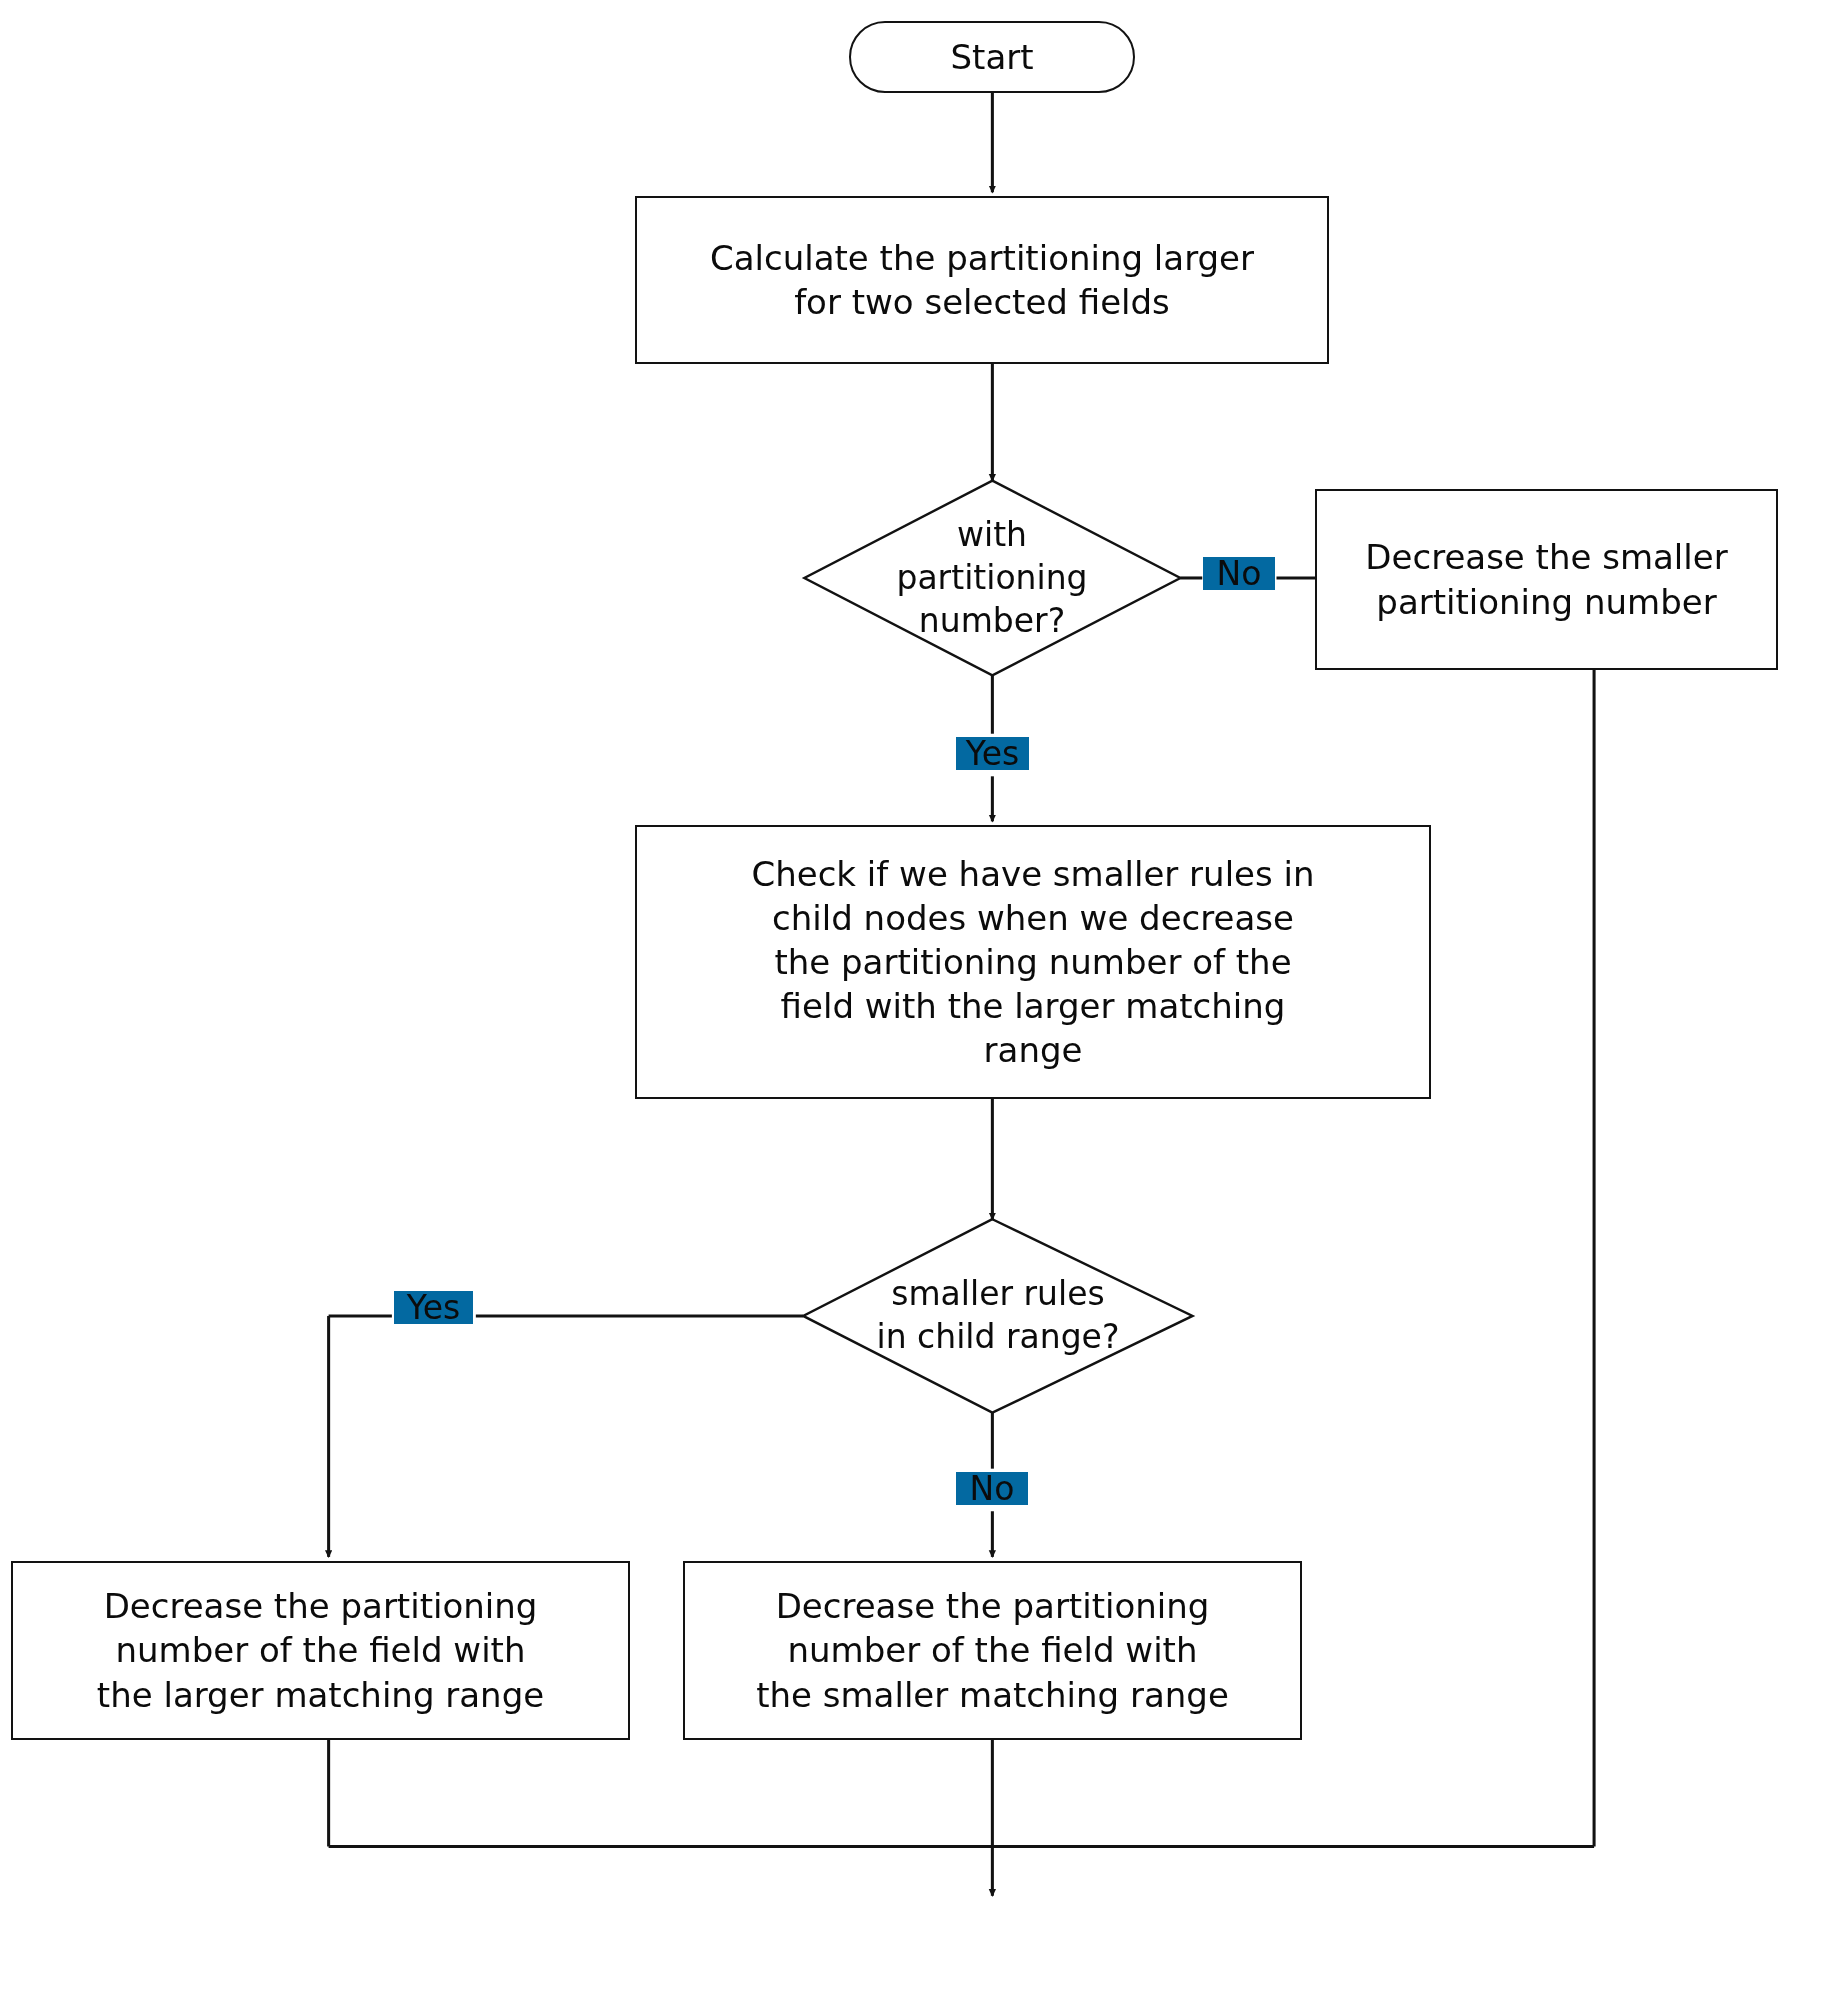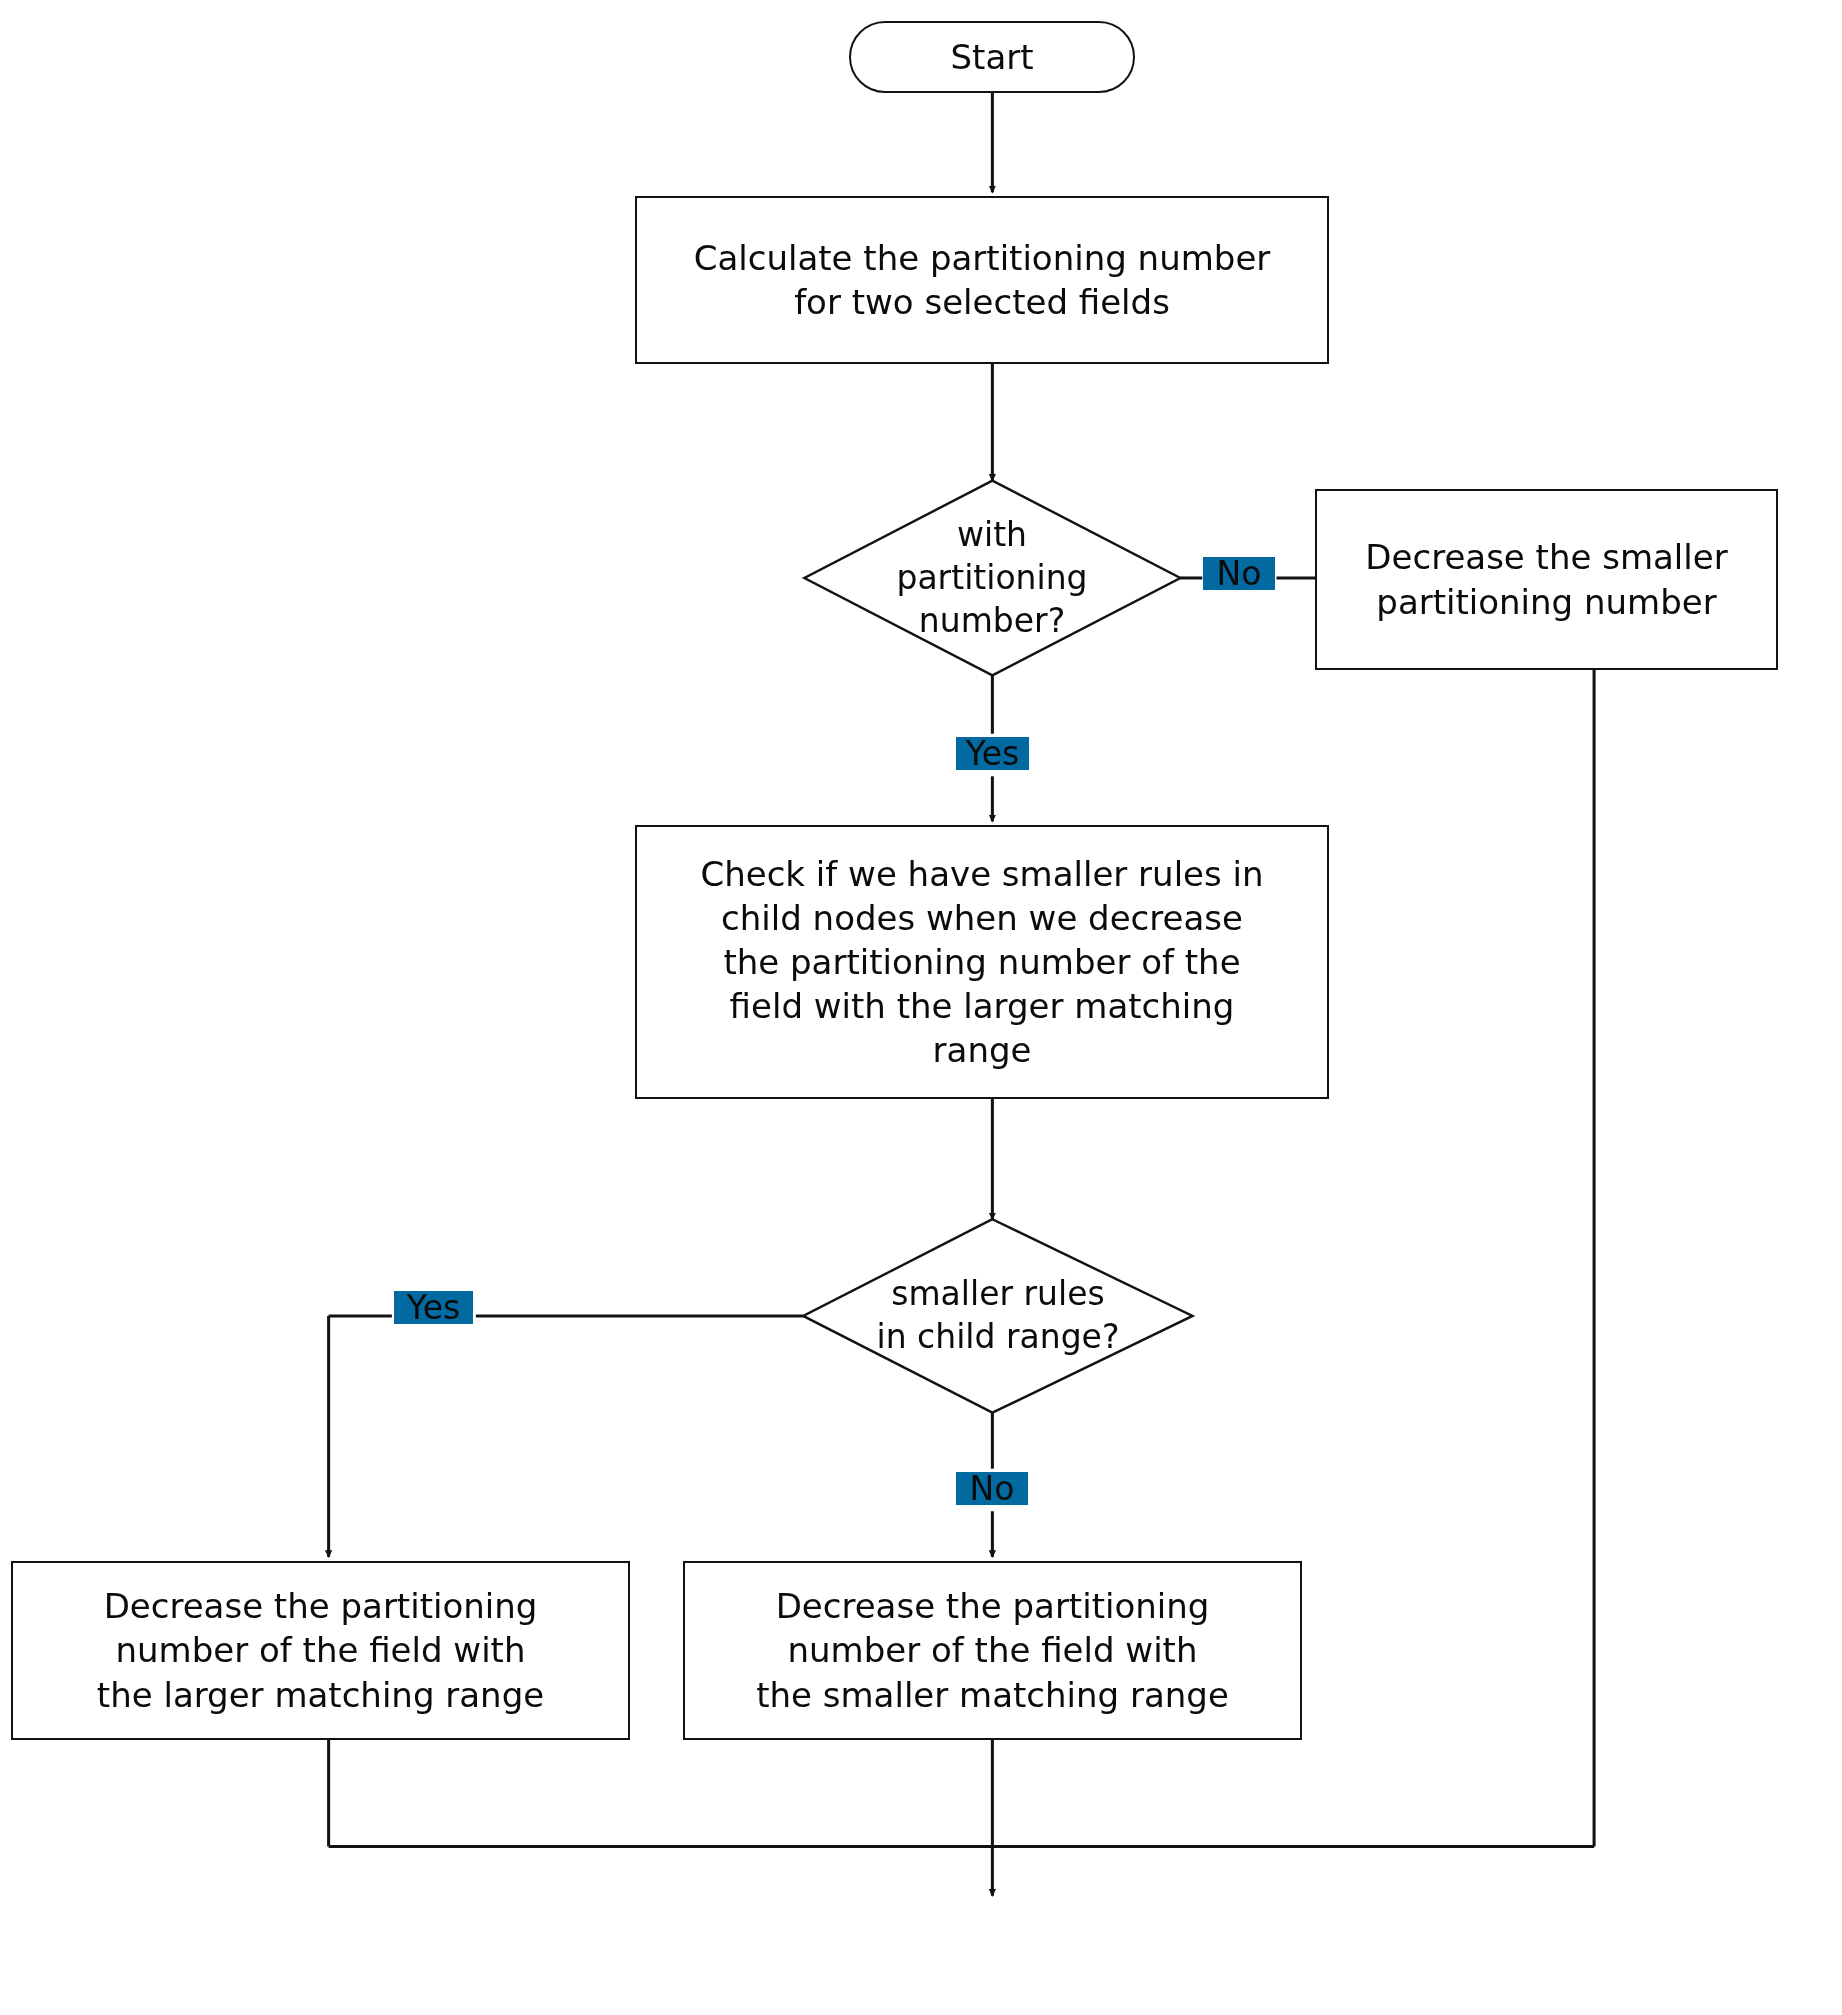--- a/index.html
+++ b/index.html
@@ -68,21 +68,21 @@
     text-align: center;
     line-height: 1;
     font-family: "DejaVu Sans", sans-serif;
     white-space: nowrap;
   }
 
   
   #node-start      { left: 849px; top: 20.7px;   width: 286px;  height: 72px;  font-size: 34px; text-align: center; }
   #node-calc       { left: 635px; top: 196px;  width: 694px; height: 168px;  font-size: 34px; }
   #node-decrease-smaller { left: 1315px; top: 489px; width: 463px; height: 181px; font-size: 34px; }
-  #node-check      { left: 635px; top: 825px; width: 694px; height: 274px;  font-size: 34px; }
+  #node-check      { left: 635px; top: 825px; width: 796px; height: 274px;  font-size: 34px; }
   #node-dec-larger { left: 11px;   top: 1561px; width: 619px; height: 179px;  font-size: 34px; }
   #node-dec-smaller{ left: 683px; top: 1561px; width: 619px; height: 179px;  font-size: 34px; }
   #node-end        { left: 849px; top: 1899px; width: 286px;  height: 72px;  font-size: 34px; }
 
   #text-diamond-same   { left: 804px; top: 484px;  width: 376px; height: 189px; font-size: 33px; }
   #text-diamond-child  { left: 791px; top: 1223px; width: 414px; height: 186px; font-size: 33px; }
 
   #label-no-1   { left: 1203px; top: 557px;  width: 72px; font-size: 33px; }
   #label-yes-1  { left: 956px; top: 737px; width: 73px; font-size: 33px; }
   #label-yes-2  { left: 394px;  top: 1291px; width: 79px; font-size: 33px; }
@@ -135,21 +135,21 @@
 
       <polygon points="1631,2004 1960,2163 1631,2322 1320,2163" stroke="#121212" stroke-width="4" fill="none"></polygon>
     </g>
   </svg>
 
   <div class="node terminator" id="node-start">
     <span class="node-text">Start</span>
   </div>
 
   <div class="node process" id="node-calc">
-    <span class="node-text">Calculate the partitioning number
+    <span class="node-text">Calculate the partitioning larger
 for two selected fields</span>
   </div>
 
   <div class="decision-text" id="text-diamond-same">
     <span>with
 partitioning
 number?</span>
   </div>
 
   <div class="node process" id="node-decrease-smaller">

